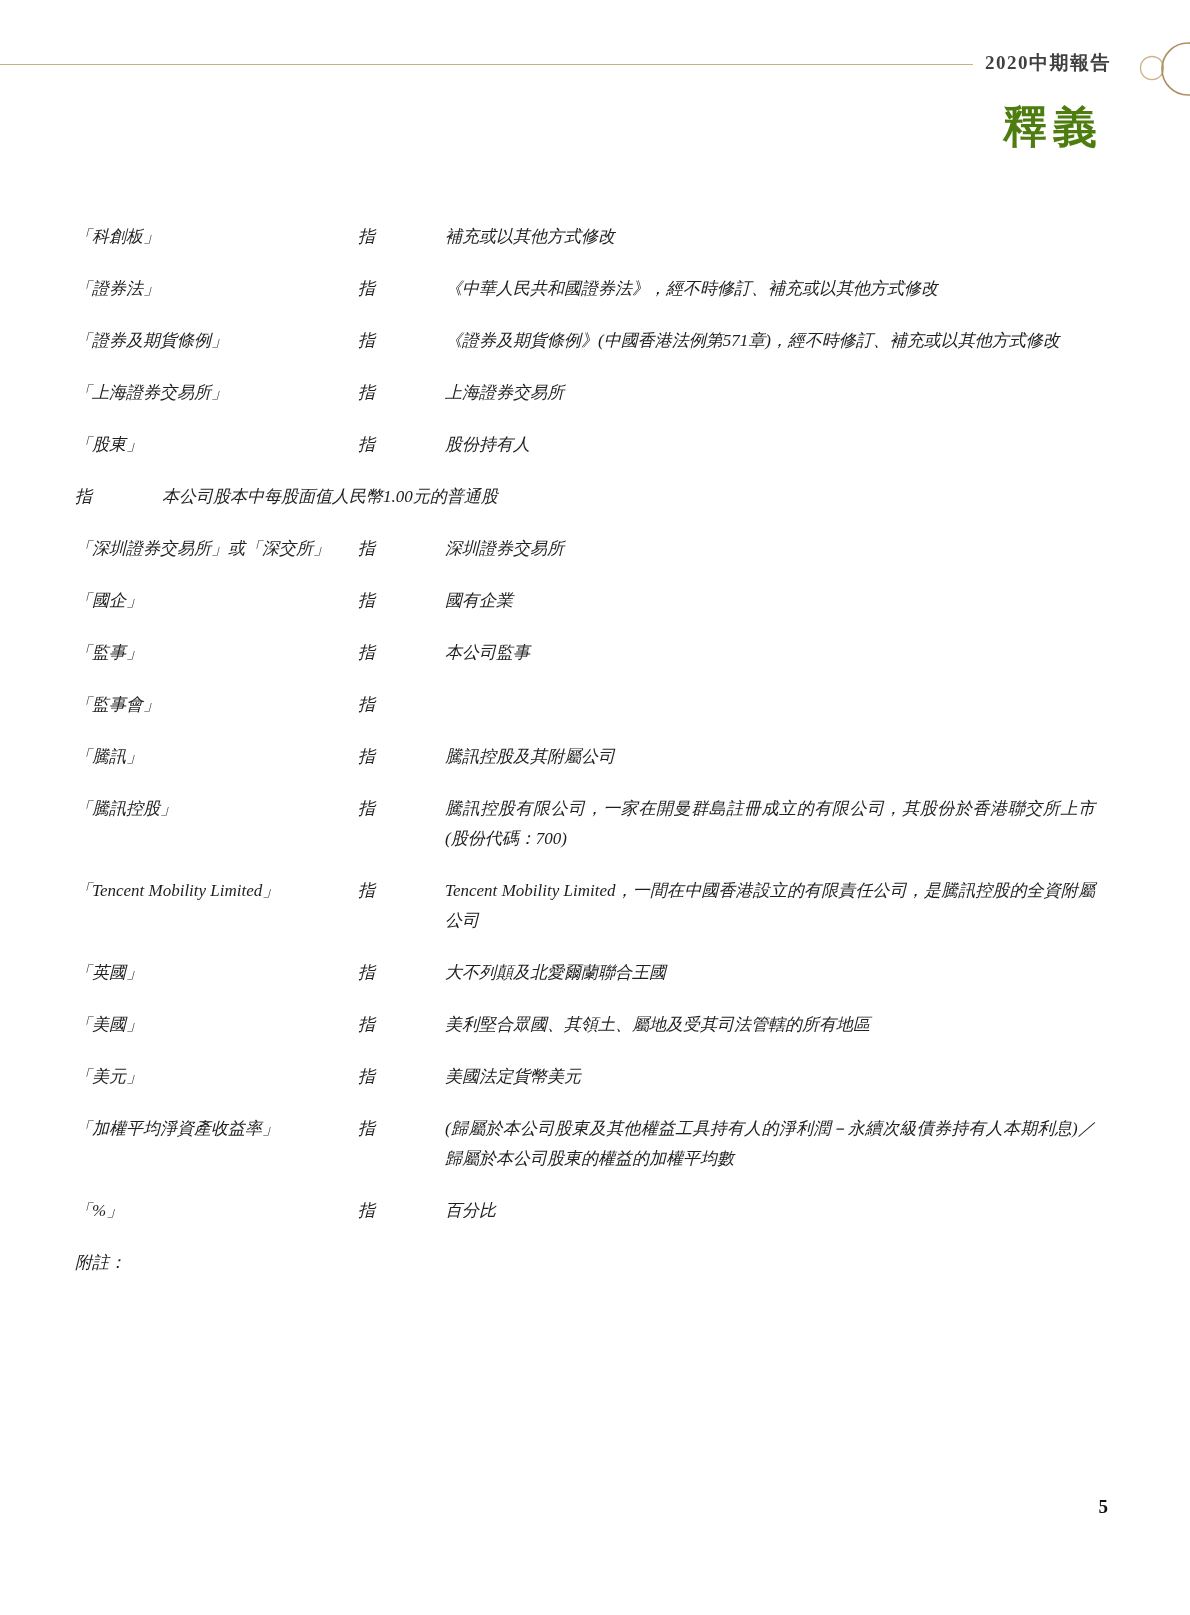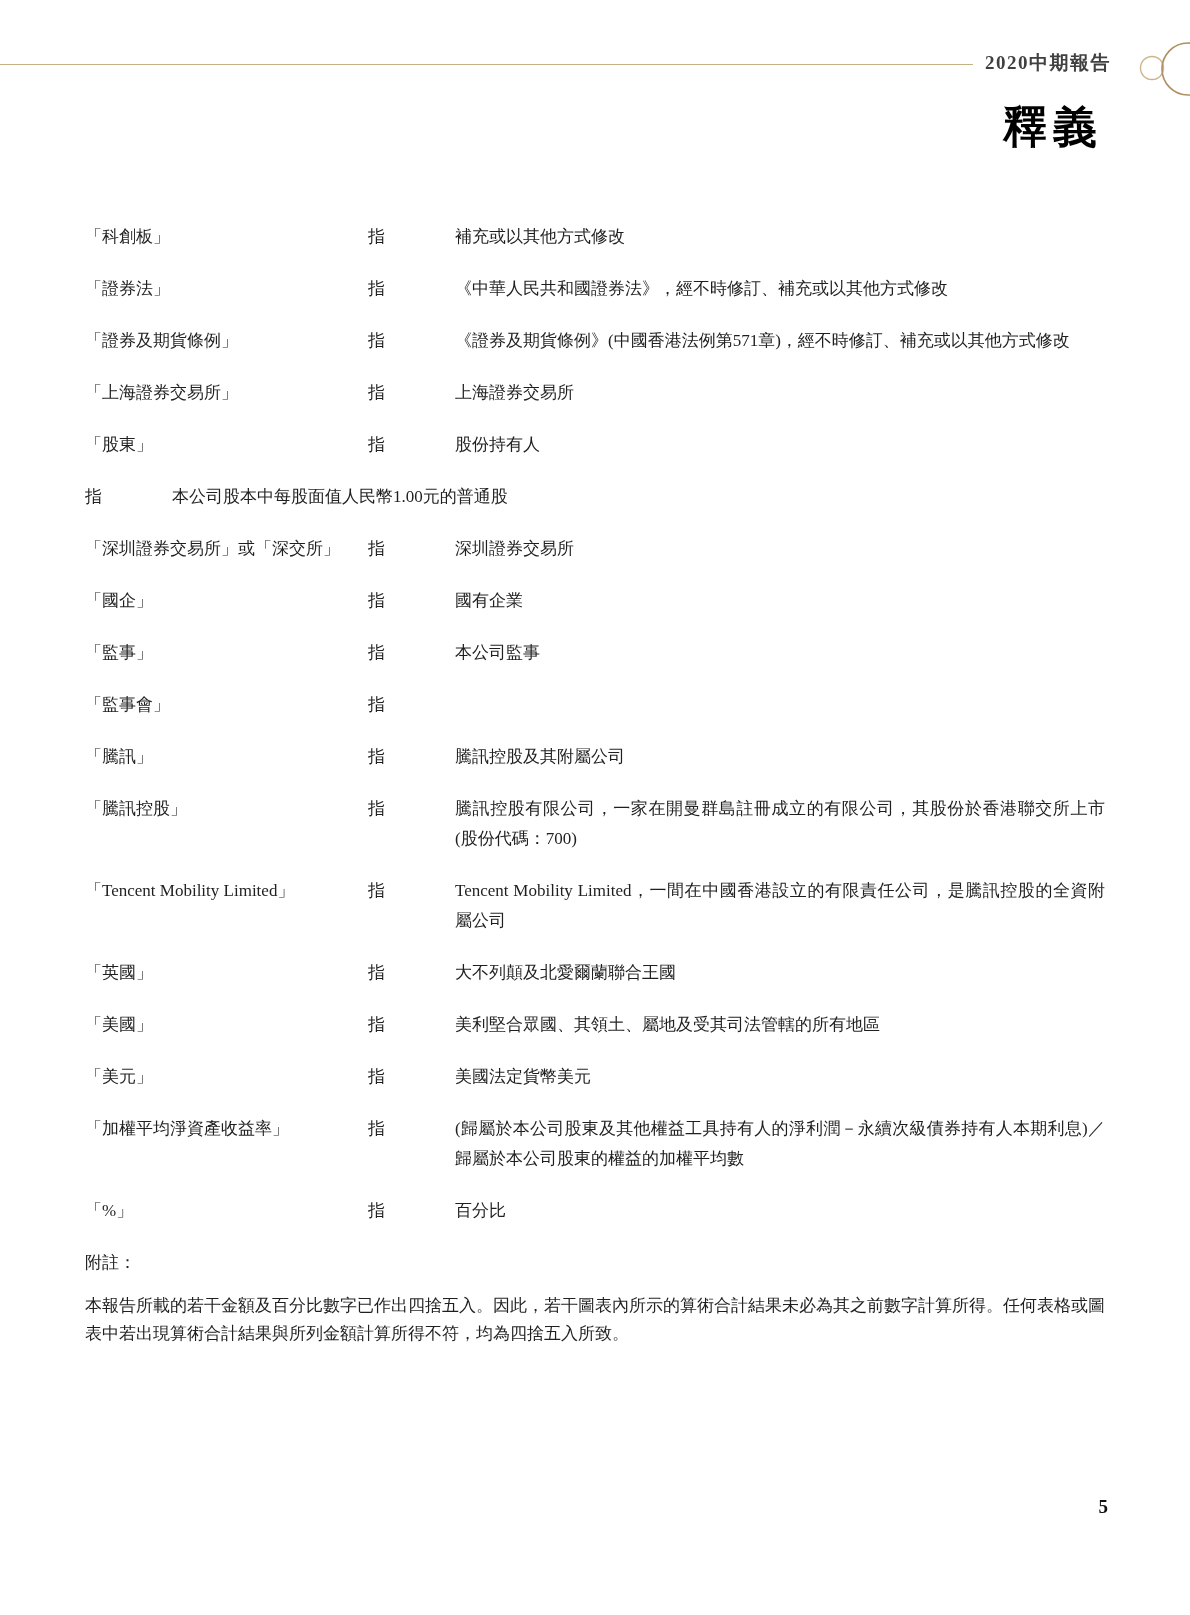--- a/index.html
+++ b/index.html
@@ -20,26 +20,26 @@
     position:absolute; top:50px; left:985px;
     font-size:19px; font-weight:bold; color:#404040;
     letter-spacing:1.5px; white-space:nowrap;
   }
   .deco-circles {
     position:absolute; top:30px; left:1110px;
     width:80px; height:80px; overflow:hidden;
   }
   .page-title {
     position:absolute; top:98px; right:87px;
-    font-size:44px; font-weight:bold; color:#000000;
+    font-size:44px; font-weight:bold; color:#4d7c0f;
     letter-spacing:6px; white-space:nowrap;
   }
   
   .glossary {
-    position:absolute; top:222px; left:85px; width:1020px;
+    position:absolute; top:222px; left:75px; width:1020px;font-style:italic;
   }
   .row { display:flex; margin-bottom:22px; font-size:17px; line-height:30px; }
   .term { width:283px; flex:none; }
   .zhi  { width:87px;  flex:none; }
   .def  { flex:1; text-align:justify; }
   
   .notes-heading { margin-top:8px; font-size:17px; line-height:30px; }
   .note-para { margin-top:14px; font-size:17px; line-height:28px; text-align:justify; }
   .note-para + .note-para { margin-top:18px; }
   
@@ -148,18 +148,17 @@
     <div class="def">(歸屬於本公司股東及其他權益工具持有人的淨利潤－永續次級債券持有人本期利息)／歸屬於本公司股東的權益的加權平均數</div>
   </div>
   <div class="row">
     <div class="term">「%」</div>
     <div class="zhi">指</div>
     <div class="def">百分比</div>
   </div>
 
   <div class="notes">
     <div class="notes-heading">附註：</div>
-    <p class="note-para">本報告所載的若干金額及百分比數字已作出四捨五入。因此，若干圖表內所示的算術合計結果未必為其之前數字計算所得。任何表格或圖表中若出現算術合計結果與所列金額計算所得不符，均為四捨五入所致。</p>
   </div>
 
 </div>
 
 <div class="page-number">5</div>
 
 </body></html>

